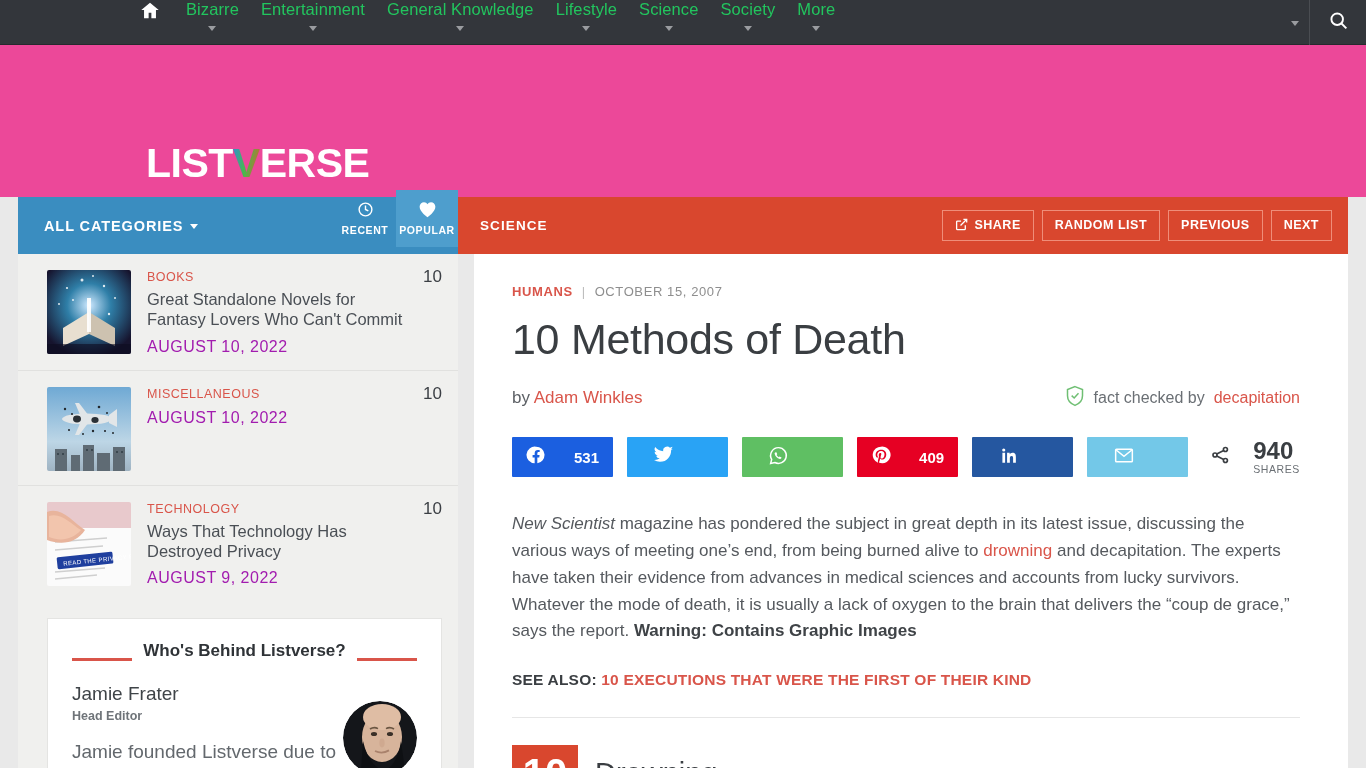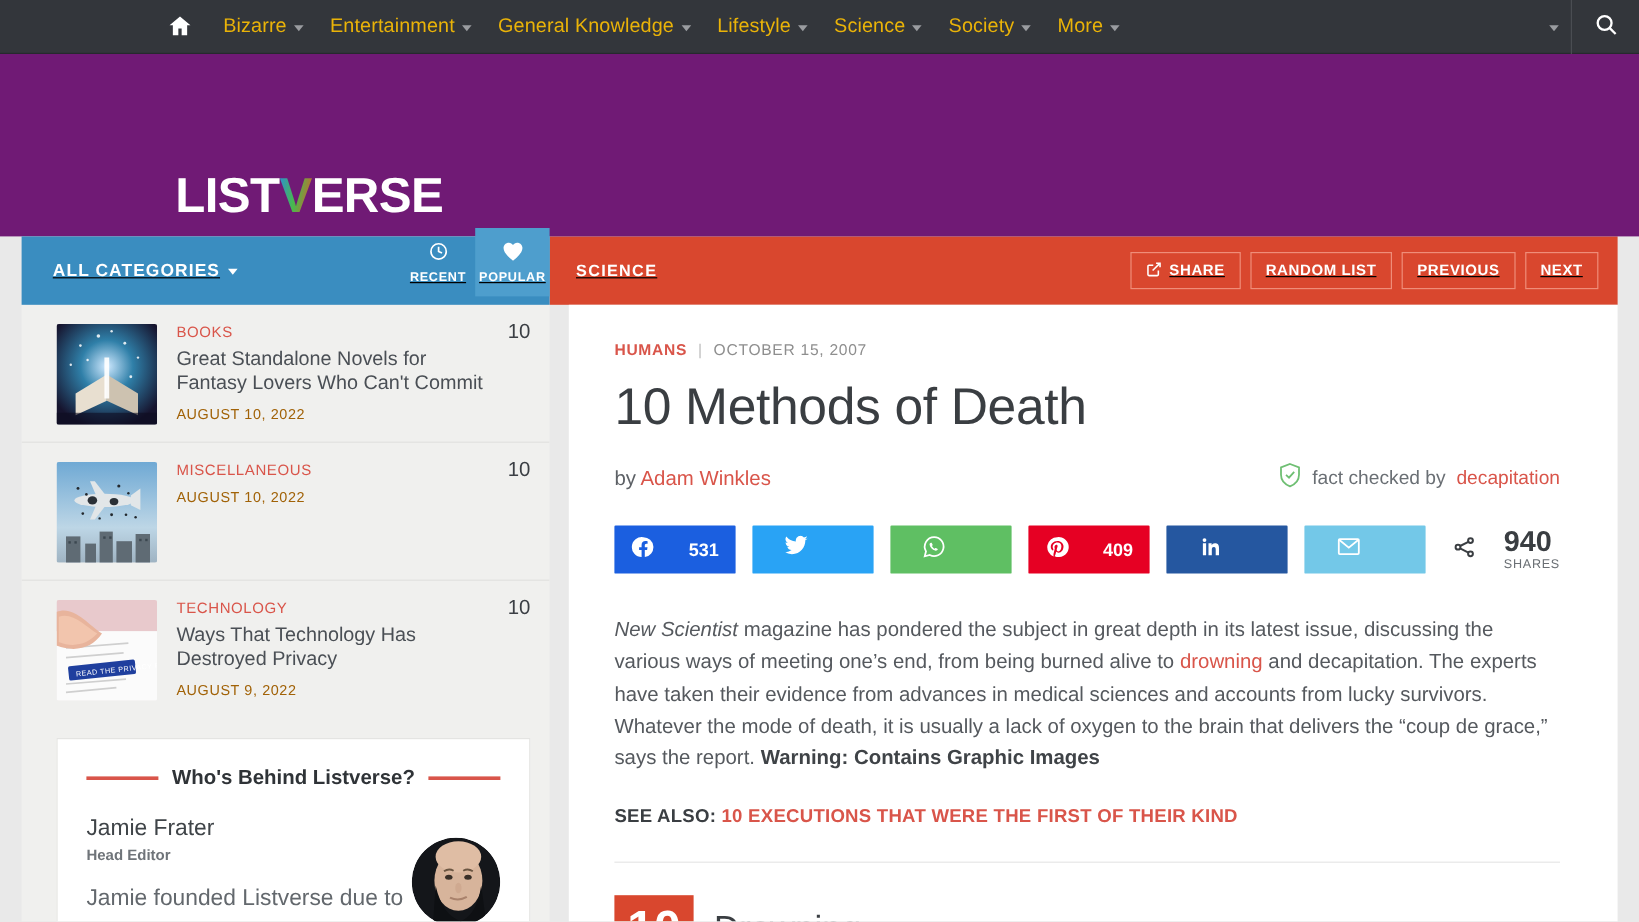--- a/index.html
+++ b/index.html
@@ -16,56 +16,57 @@
     background: #33363b;
     border-bottom: 1px solid #27292d;
     display: flex;
     align-items: center;
     position: relative;
   }
   #nav-items { display: flex; align-items: center; margin-left: 127px; height: 45px; }
   .home-icon { width: 22px; height: 22px; display: block; }
   .nav-item {
     display: flex; align-items: center; gap: 6px;
-    color: #eab308; font-size: 16.5px; letter-spacing: .1px;
+    color: #22c55e; font-size: 16.5px; letter-spacing: .1px;
     padding: 0 11px; height: 45px; cursor: pointer;
     white-space: nowrap;
+    flex-direction: column;
   }
   .nav-item.home { padding: 0 14px 0 12px; }
   .caret {
     width: 0; height: 0;
     border-left: 4px solid transparent;
     border-right: 4px solid transparent;
     border-top: 5px solid #9a9ca0;
     display: inline-block;
     position: relative; top: 1px;
   }
   #nav-right { position: absolute; right: 0; top: 0; height: 45px; display: flex; align-items: center; }
   #nav-overflow-caret { padding: 0 10px; display: flex; align-items: center; height: 45px; cursor: pointer; }
   #nav-divider { width: 1px; height: 45px; background: #4a4d52; }
   #search-btn {
     width: 56px; height: 45px; display: flex; align-items: center; justify-content: center;
     cursor: pointer;
   }
 
   
-  #logoband { height: 152px; background: #701a75; position: relative; }
+  #logoband { height: 152px; background: #ec4899; position: relative; }
   #logo {
     position: absolute; left: 146px; top: 98px;
     font-size: 41px; font-weight: bold; letter-spacing: -0.5px;
     color: #ffffff; line-height: 1; user-select: none;
     display: flex; align-items: baseline;
   }
   #logo .vee {
     background: linear-gradient(100deg, #2e8fd4 0%, #49b94b 48%, #e8542a 100%);
     -webkit-background-clip: text; background-clip: text; color: transparent;
   }
 
   
-  #barrow { display: flex; height: 57px; margin: 0 18px 0 18px; text-decoration: underline; }
+  #barrow { display: flex; height: 57px; margin: 0 18px 0 18px; }
   #catbar {
     width: 440px; background: #3a8dc0; color: #fff;
     display: flex; align-items: center; position: relative;
   }
   #allcats {
     font-size: 14.5px; font-weight: bold; letter-spacing: .9px;
     margin-left: 26px; display: flex; align-items: center; gap: 7px; cursor: pointer;
   }
   #allcats .caret { border-top-color: #fff; }
   .tabbtn {
@@ -95,28 +96,28 @@
   #content { flex: 1; background: #ffffff; padding: 30px 48px 0 38px; overflow: hidden; margin-left: 16px; }
 
   
   .sl-item { display: flex; padding: 16px 16px 14px 29px; gap: 16px; }
   .sl-item + .sl-item { border-top: 1px solid #e1e1df; }
   .sl-thumb { width: 84px; height: 84px; flex: 0 0 84px; border-radius: 2px; overflow: hidden; }
   .sl-body { flex: 1; min-width: 0; position: relative; padding-right: 32px; }
   .sl-cat { color: #d9554a; font-size: 12.5px; letter-spacing: .5px; }
   .sl-count { position: absolute; right: 0; top: -3px; color: #3b3f44; font-size: 17px; }
   .sl-title { color: #4a4f55; font-size: 16.5px; line-height: 1.23; margin-top: 5px; cursor: pointer; }
-  .sl-date { color: #a16207; font-size: 12px; letter-spacing: .5px; margin-top: 8px; }
+  .sl-date { color: #a21caf; font-size: 16px; letter-spacing: .5px; margin-top: 8px; }
 
   
   #author-widget {
     margin: 17px 16px 0 29px; background: #fff; border: 1px solid #e4e4e2;
     padding: 22px 24px 0 24px; height: 159px; overflow: hidden;
   }
-  #aw-head { display: flex; align-items: center; gap: 11px; }
+  #aw-head { display: flex; align-items: flex-end; gap: 11px; }
   .aw-rule { flex: 1; height: 3px; background: #d9554a; }
   #aw-title { color: #2f3337; font-size: 17px; font-weight: bold; white-space: nowrap; }
   #aw-row { display: flex; margin-top: 22px; align-items: center; }
   #aw-left { flex: 1; }
   #aw-name { color: #3f4448; font-size: 19px; }
   #aw-role { color: #6f7479; font-size: 12.5px; font-weight: bold; margin-top: 4px; }
   #aw-bio { color: #63686d; font-size: 19px; margin-top: 16px; line-height: 1.4; }
   #aw-avatar { width: 74px; height: 74px; border-radius: 50%; overflow: hidden; flex: 0 0 74px; }
 
   

